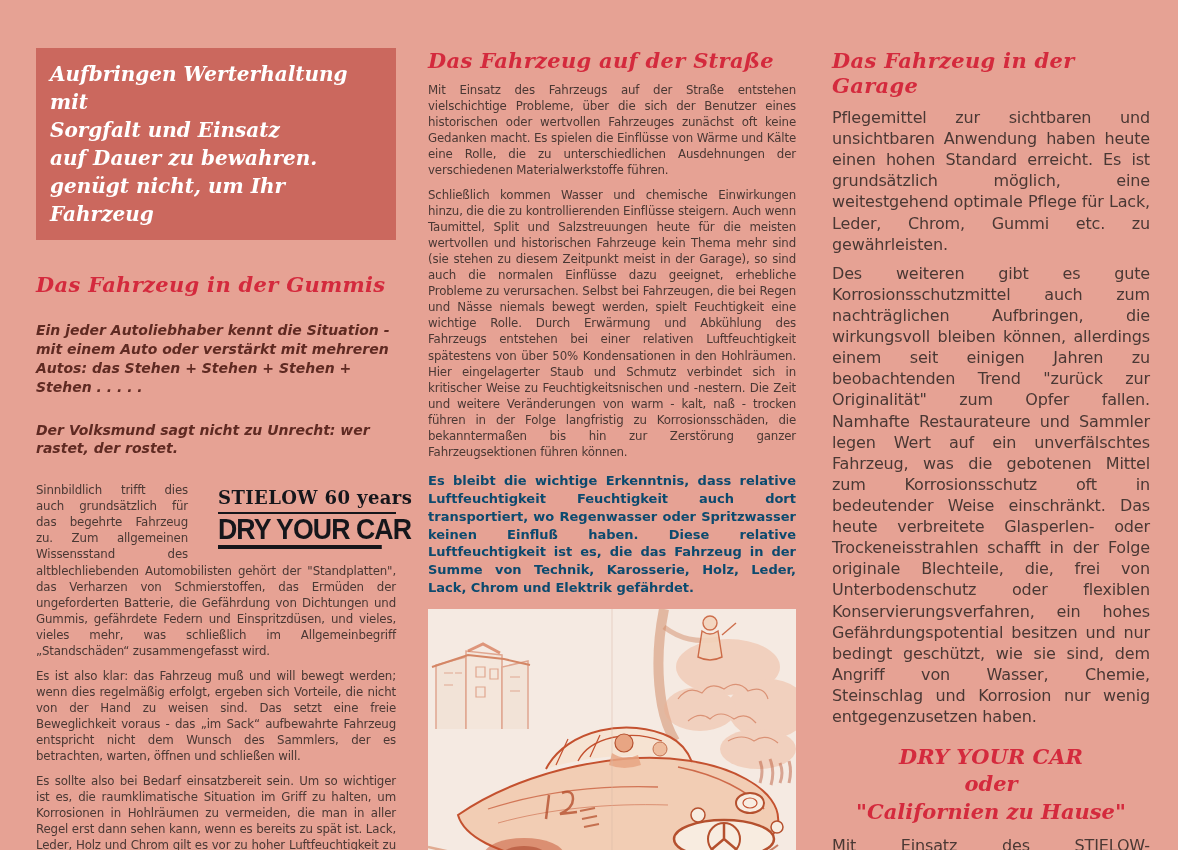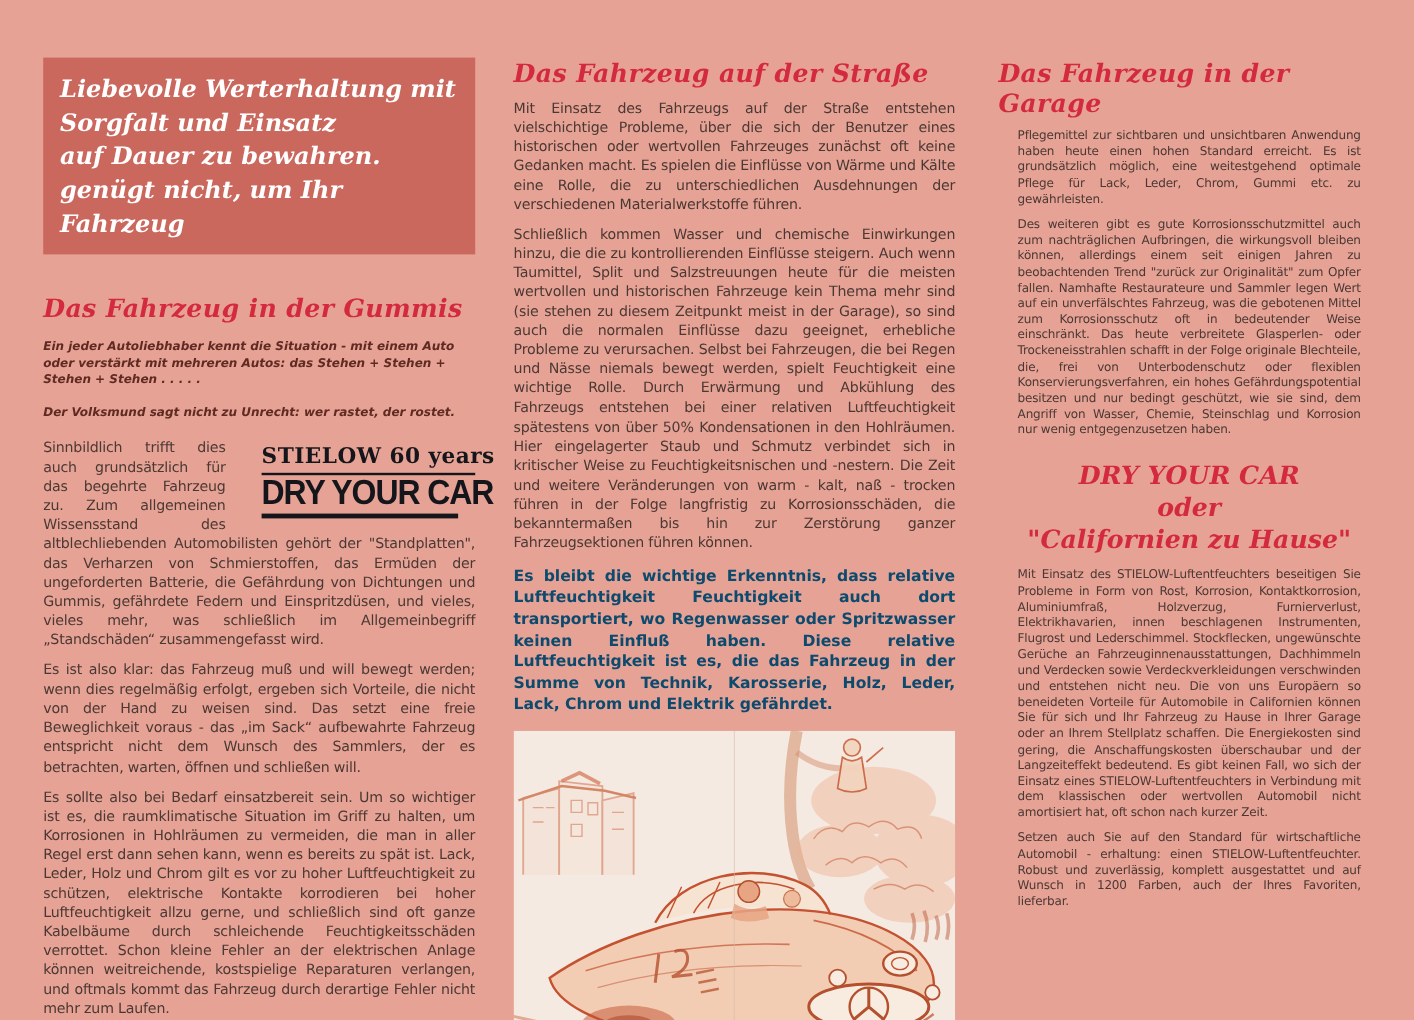--- a/index.html
+++ b/index.html
@@ -36,27 +36,27 @@
   .col-strasse h2.section-heading,
   .col-pflege h2.section-heading{margin-top:48px;}
 
   p.body-text{
     color:#4a3834;
     font-size:11.8px;line-height:1.36;
     letter-spacing:-0.15px;
     text-align:justify;
     margin:9px 0;
   }
-  .col-pflege p.body-text{font-size:10px;line-height:1.32;margin:8px 16px;}
+  .col-pflege p.body-text{font-size:16px;line-height:1.32;margin:8px 0;}
 
   p.lead-text{
     color:#5f2a22;
     font-weight:bold;font-style:italic;
-    font-size:10px;line-height:1.35;
-    margin:14px 0;
+    font-size:14px;line-height:1.35;
+    margin:24px 0;
   }
   p.emphasis-text{
     color:#0c4a6e;
     font-weight:bold;
     font-size:13px;line-height:1.38;
     text-align:justify;
     margin:12px 0;
   }
 
   .logo-box{
@@ -103,21 +103,21 @@
   .illustration svg{display:block;width:368px;height:312px;}
 </style>
 </head>
 <body>
 
 <div class="page">
 
   <div class="col col-garage">
 
     <div class="intro-box">
-      <div>Liebevolle Werterhaltung mit</div>
+      <div>Aufbringen Werterhaltung mit</div>
       <div>Sorgfalt und Einsatz</div>
       <div>auf Dauer zu bewahren.</div>
       <div>genügt nicht, um Ihr Fahrzeug</div>
     </div>
 
     <h2 class="section-heading">Das Fahrzeug in der Gummis</h2>
 
     <p class="lead-text">Ein jeder Autoliebhaber kennt die Situation - mit einem Auto oder verstärkt mit mehreren Autos:  das Stehen + Stehen + Stehen + Stehen . . . . .</p>
     <p class="lead-text">Der Volksmund sagt nicht zu Unrecht: wer rastet, der rostet.</p>
 

